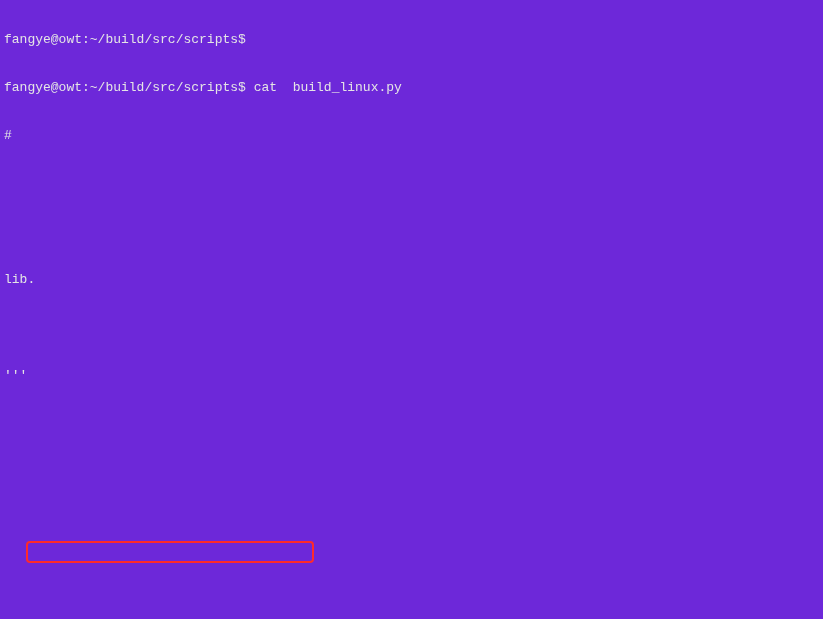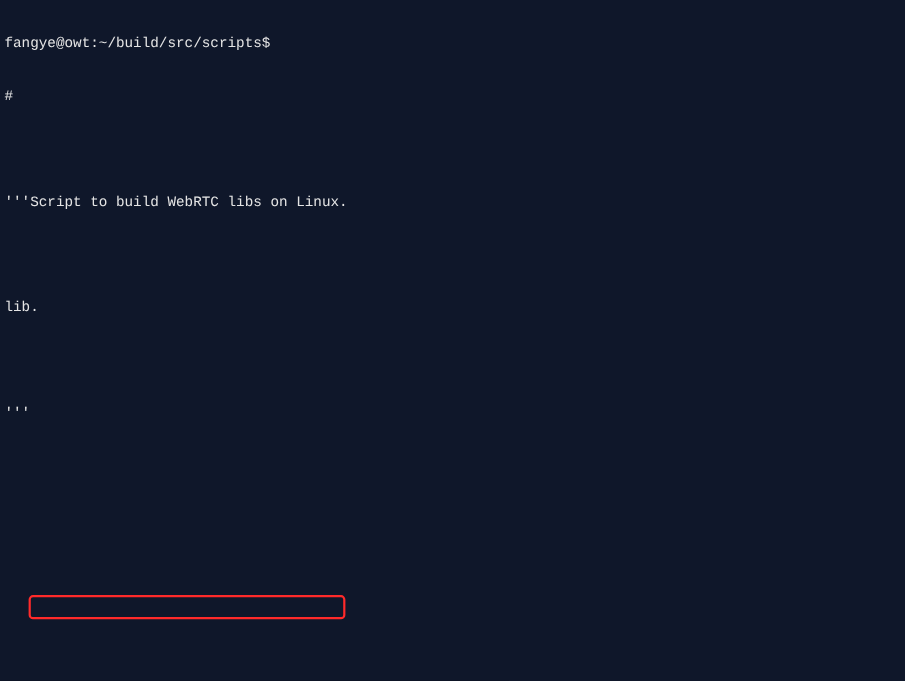--- a/index.html
+++ b/index.html
@@ -8,21 +8,21 @@
     width: 823px;
     height: 619px;
     background: #000;
     overflow: hidden;
   }
   .terminal {
     font-family: "Consolas", "Courier New", monospace;
     font-size: 13px;
     line-height: 16px;
     color: #e5e5e5;
-    background: #0f172a;
+    background: #6d28d9;
     padding: 0px 4px;
     white-space: pre;
     position: relative;
     width: 823px;
     height: 619px;
     box-sizing: border-box;
   }
   .line {
     white-space: pre;
   }
@@ -32,23 +32,23 @@
     border-radius: 4px;
     pointer-events: none;
     box-sizing: border-box;
   }
 </style>
 </head>
 <body>
 
 <div class="terminal">
   <div class="line">fangye@owt:~/build/src/scripts$</div>
+  <div class="line">fangye@owt:~/build/src/scripts$ cat  build_linux.py</div>
   <div class="line">#</div>
   <div class="line">&nbsp;</div>
-  <div class="line">'''Script to build WebRTC libs on Linux.</div>
   <div class="line">&nbsp;</div>
   <div class="line">lib.</div>
   <div class="line">&nbsp;</div>
   <div class="line">'''</div>
   
   
   
   
   
   

